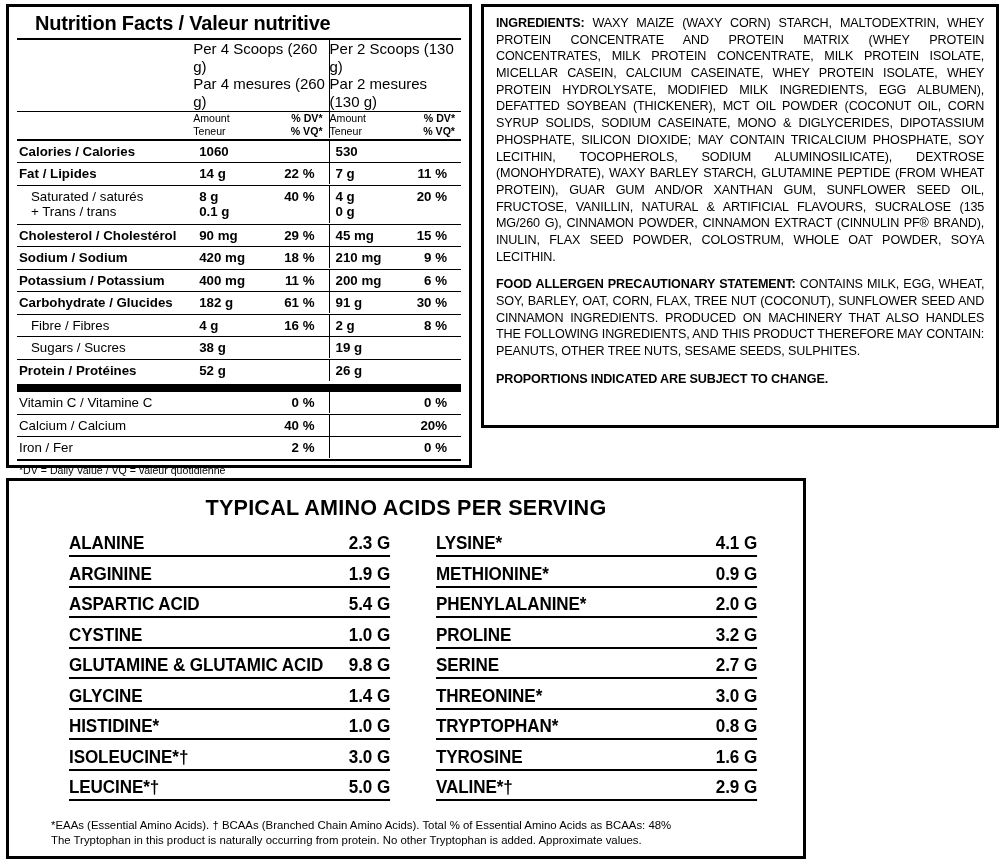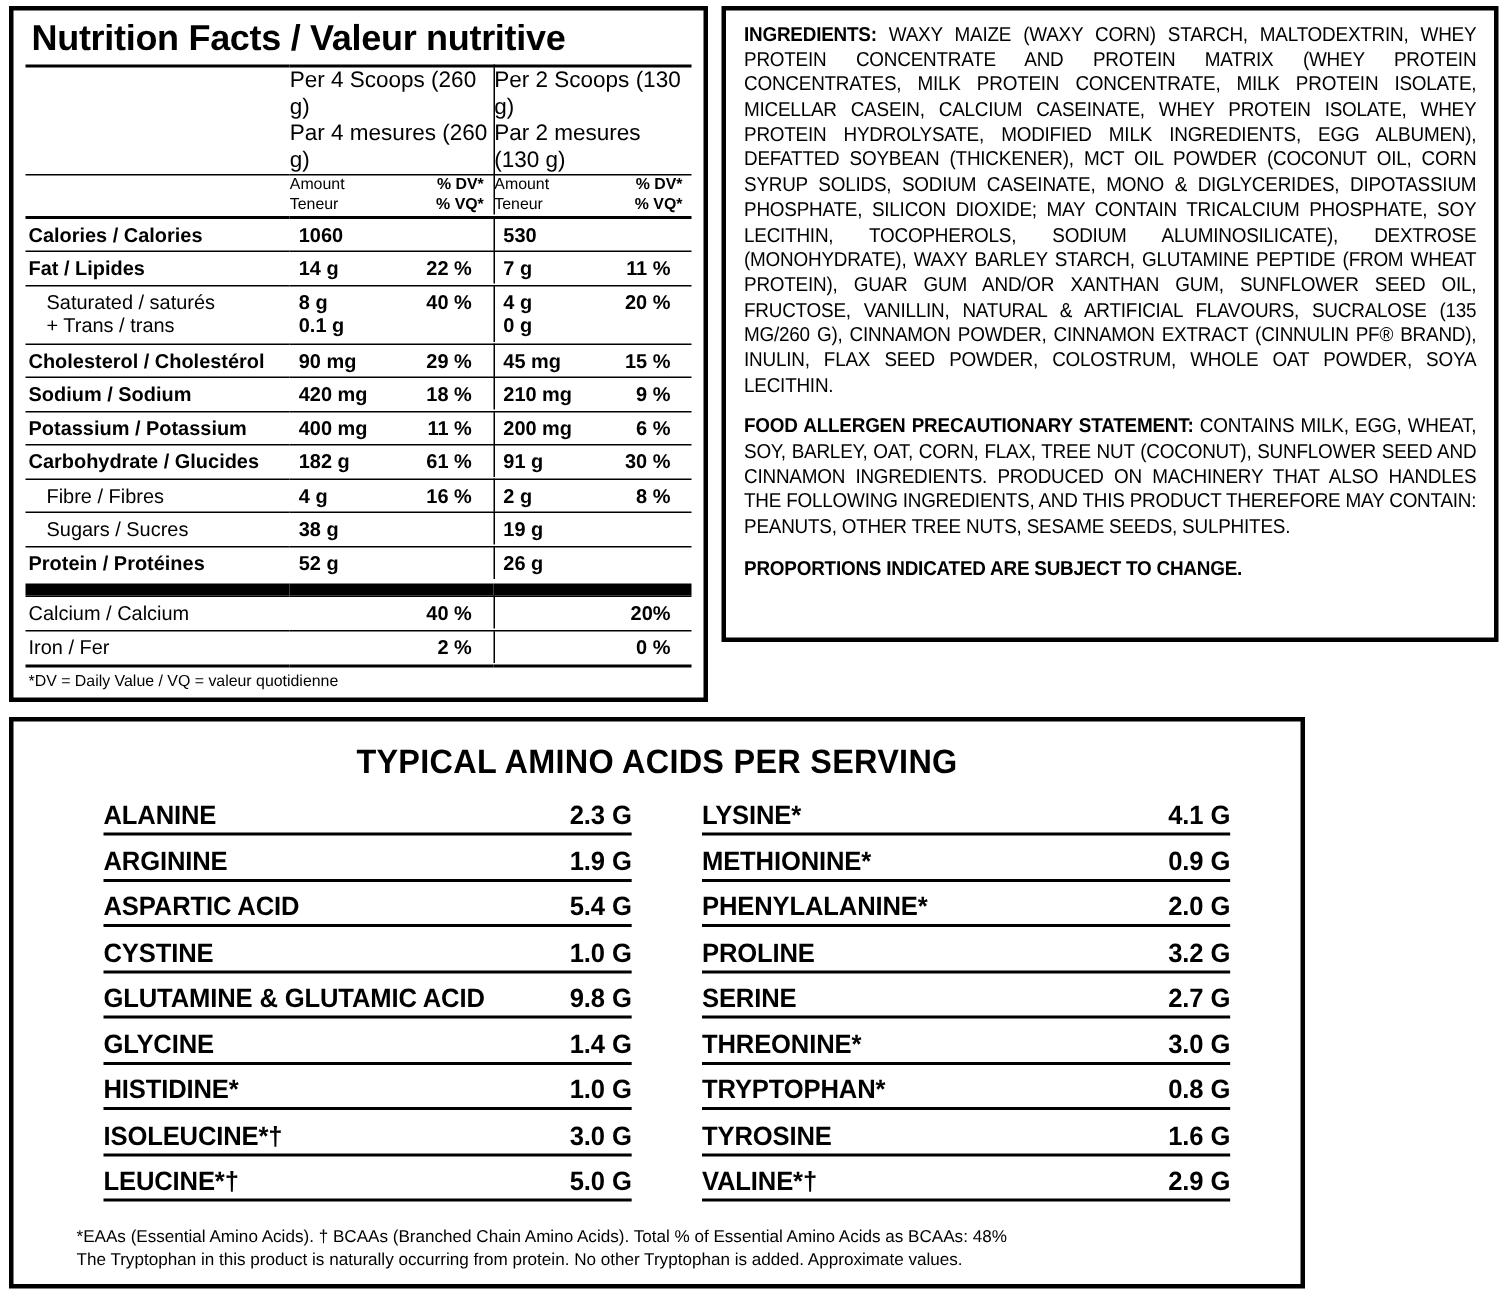--- a/index.html
+++ b/index.html
@@ -15,24 +15,24 @@
   
   .nf-panel {
     position: absolute;
     left: 6px; top: 4px;
     width: 466px; height: 464px;
     border: 3px solid #000;
     padding: 4px 8px 2px 8px;
     background: #fff;
   }
   .nf-title {
-    font-size: 24px;
+    font-size: 20px;
     font-weight: bold;
     letter-spacing: -0.2px;
-    margin: 1px 0 2px 4px;
+    margin: 1px 0 2px 18px;
   }
   table.nf {
     width: 100%;
     border-collapse: collapse;
     font-size: 13.3px;
   }
   table.nf td { padding: 0; vertical-align: top; }
 
   .col-name { width: 182px; }
   .col-a { width: 140px; }
@@ -95,21 +95,21 @@
   }
   .ing-body p { margin: 0 0 11px 0; }
   .ing-body p:last-child { margin-bottom: 0; }
   .ing-lead { font-weight: bold; }
   .ing-text { font-weight: normal; }
 
   
   .aa-panel {
     position: absolute;
     left: 6px; top: 478px;
-    width: 864px; height: 381px;
+    width: 800px; height: 381px;
     border: 3px solid #000;
     padding: 10px 14px 6px 14px;
     background: #fff;
   }
   .aa-title {
     text-align: center;
     font-weight: bold;
     font-size: 22.5px;
     letter-spacing: 0.2px;
     margin: 4px 0 10px 0;
@@ -380,20 +380,35 @@
               </div>
             </td>
         </tr>
         <tr class="rule-thick">
             <td colspan="3"></td>
           </tr>
 
         <tr class="rule-thin">
             <td colspan="3"></td>
           </tr>
+        <tr class="drow">
+          <td class="name plain">Vitamin C / Vitamine C</td>
+          <td>
+              <div class="cellwrap">
+                <span class="v"></span>
+                <span class="p">0 %</span>
+              </div>
+            </td>
+          <td class="borderleft">
+              <div class="cellwrap">
+                <span class="v"></span>
+                <span class="p">0 %</span>
+              </div>
+            </td>
+        </tr>
         <tr class="rule-thin">
             <td colspan="3"></td>
           </tr>
         <tr class="drow">
           <td class="name plain">Calcium / Calcium</td>
           <td>
               <div class="cellwrap">
                 <span class="v"></span>
                 <span class="p">40 %</span>
               </div>

